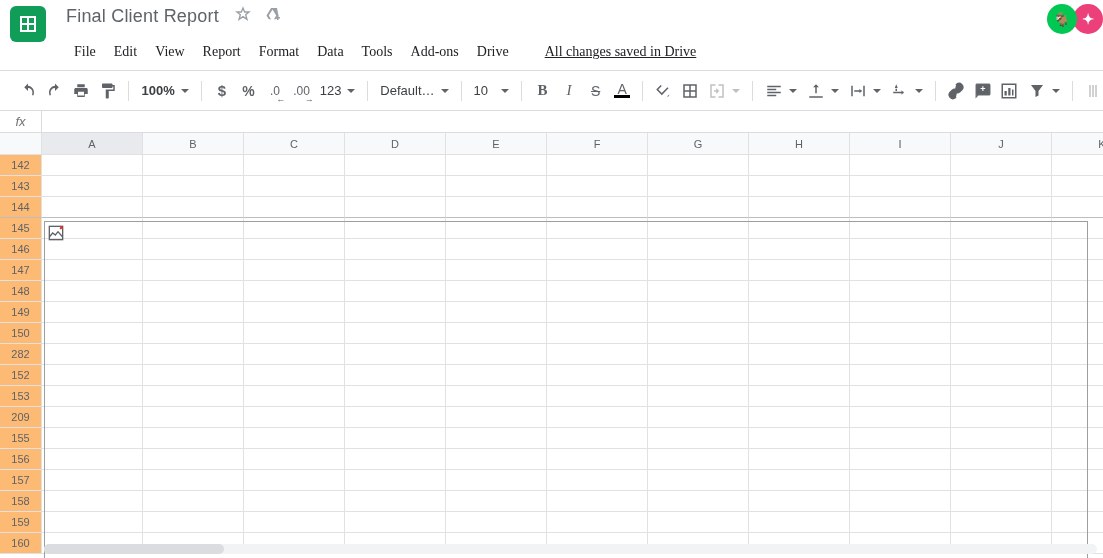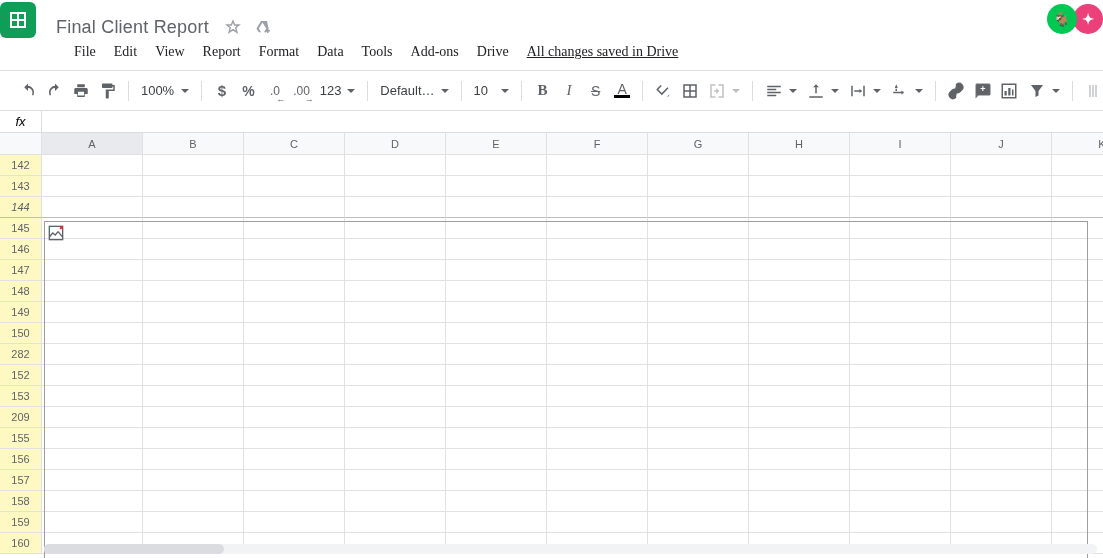--- a/index.html
+++ b/index.html
@@ -1,62 +1,62 @@
 <!DOCTYPE html>
 <html><head>
 <meta charset="utf-8">
 <style>
   * { margin:0; padding:0; box-sizing:border-box; }
   body { font-family:Arial,"Helvetica Neue",sans-serif; font-size:13px; color:#3c4043; width:1103px; height:558px; overflow:hidden; background:#fff; position:relative; }
 
   
-  .title-row { display:flex; align-items:flex-end; height:32px; margin-top:6px; }
+  .title-row { display:flex; align-items:flex-start; height:32px; margin-top:6px; padding-left:10px; }
   .logo { width:36px; height:36px; border-radius:6px; background:#0f9d58; display:flex; align-items:center; justify-content:center; margin-right:20px; }
   .logo svg { display:block; }
   .doc-title { font-size:18px; color:#5f6368; letter-spacing:.2px; }
   .title-icons { display:flex; gap:14px; margin-left:16px; }
   .about-group { position:absolute; right:0; top:4px; display:flex; }
   .avatar { width:30px; height:30px; border-radius:50%; display:flex; align-items:center; justify-content:center; font-size:14px; color:#fff; font-weight:bold; }
   .avatar.a1 { background:#00c853; margin-right:-4px; z-index:2; }
   .avatar.a2 { background:#ec407a; z-index:1; }
 
   
   .menu-row { display:flex; align-items:center; gap:2px; margin-left:66px; margin-top:2px; height:24px; }
   .menu-row span { padding:4px 8px; font-size:14px; color:#202124; cursor:pointer; border-radius:4px;font-family:Liberation Serif, serif; }
-  .saved-msg { margin-left:0; font-size:14px; color:#5f6368; text-decoration:underline; cursor:pointer; }
+  .saved-msg { margin-left:18px; font-size:14px; color:#5f6368; text-decoration:underline; cursor:pointer; }
 
   .rule { height:1px; background:#dadce0; margin-top:6px; }
 
   
   .toolbar { display:flex; align-items:center; height:40px; padding-left:18px; gap:6px; border-bottom:1px solid #dadce0; }
   .tb-btn { width:24px; height:24px; display:flex; align-items:center; justify-content:center; cursor:pointer; color:#5f6368; border-radius:2px; }
   .tb-btn svg { display:block; }
   .tb-sep { width:1px; height:20px; background:#dadce0; margin:0 4px; }
   .tb-drop { display:flex; align-items:center; gap:6px; font-size:13px; color:#3c4043; cursor:pointer; padding:0 2px; }
   .tb-drop .caret { border-left:4px solid transparent; border-right:4px solid transparent; border-top:4px solid #5f6368; }
-  .zoom-box { width:60px; justify-content:space-between; }
+  .zoom-box { width:60px; justify-content:flex-end;font-weight:bold; }
   .font-box { width:84px; justify-content:space-between; white-space:nowrap; overflow:hidden; }
   .font-box span { overflow:hidden; text-overflow:ellipsis; }
   .fs-box { width:46px; justify-content:space-between; }
 
   
   .fx-row { display:flex; align-items:center; height:22px; border-bottom:1px solid #dadce0; }
-  .fx-label { width:42px; text-align:center; font-style:italic; color:#000000; font-size:13px; border-right:1px solid #dadce0; height:100%; line-height:22px; }
+  .fx-label { width:42px; text-align:center; font-style:italic; color:#737373; font-size:13px; border-right:1px solid #dadce0; height:100%; line-height:22px; }
   .fx-input { flex:1; border:none; outline:none; height:100%; padding:0 6px; font-size:13px; }
 
   
   .sheet { display:grid; grid-template-columns:42px repeat(11, 101px); position:relative; }
   .hdr, .rownum, .cell, .corner { border-right:1px solid #e1e1e1; border-bottom:1px solid #e1e1e1; height:21px; display:flex; align-items:center; justify-content:center; font-size:11px; }
   .hdr { background:#f8f9fa; color:#5f6368; font-size:11px; height:22px; }
   .corner { background:#f8f9fa; height:22px; }
-  .rownum { background:#fef9c3; color:#5f6368; font-size:11px; }
+  .rownum { background:#fdba74; color:#5f6368; font-size:11px; }
   .cell { background:#fff; justify-content:flex-start; padding-left:3px; }
   .hdr.sel { background:#e8eaed; }
 
-  .rownum.r3, .cell.r3 { border-bottom:1px solid #bdbdbd;font-style:italic; }
+  .rownum.r3, .cell.r3 { border-bottom:1px solid #bdbdbd; }
 
   .img-overlay { position:absolute; top:88px; left:44px; width:1044px; height:430px; border:1px solid #9e9e9e; background:rgba(255,255,255,0); pointer-events:none; }
   .broken { position:absolute; top:3px; left:3px; }
 
   .hscroll { position:absolute; bottom:4px; left:44px; right:6px; height:10px; background:#f1f3f4; border-radius:5px; }
   .hscroll-thumb { position:absolute; left:0; top:0; width:180px; height:10px; background:#dadce0; border-radius:5px; }
 </style>
 </head>
 <body>
 

